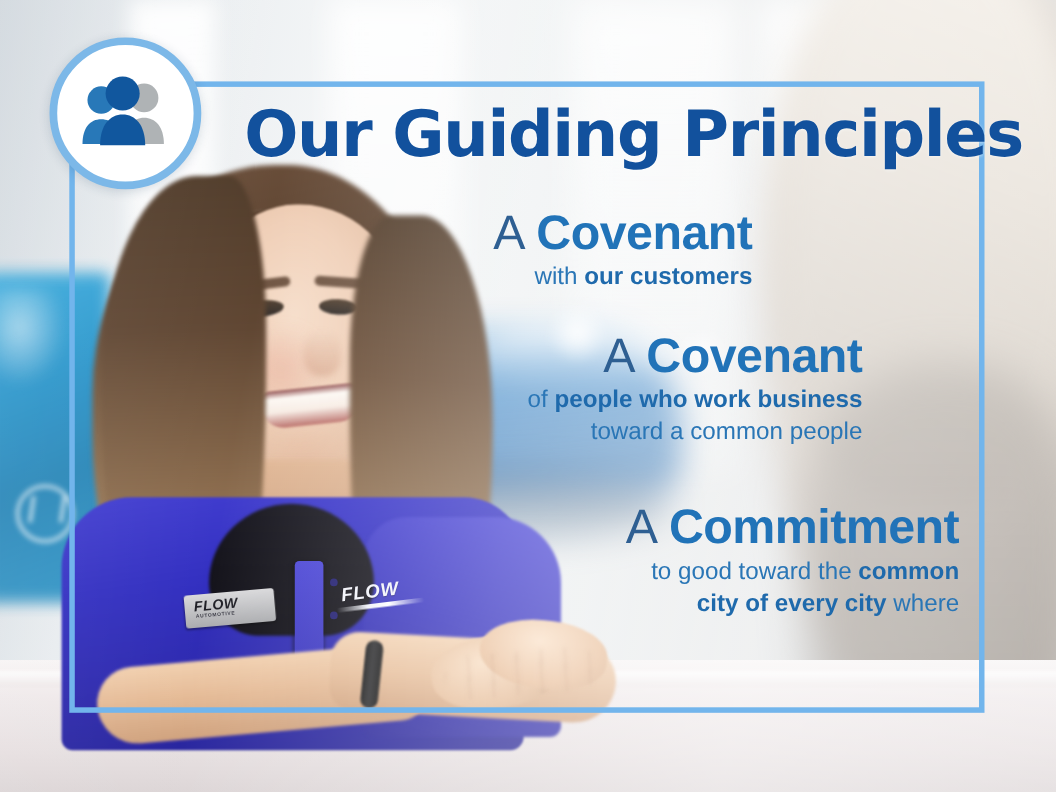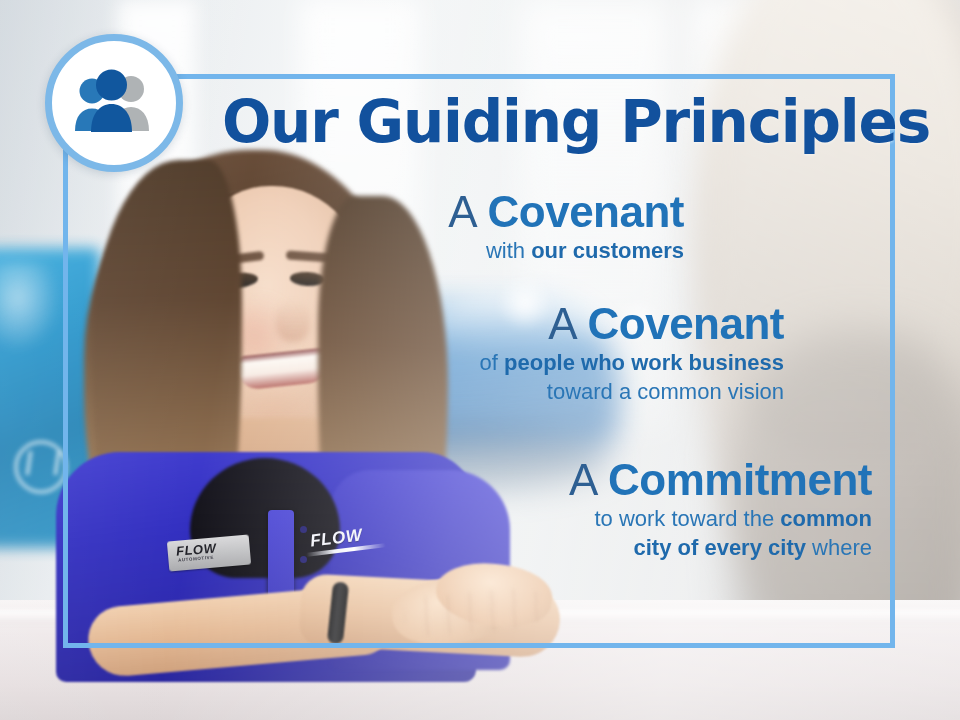--- a/index.html
+++ b/index.html
@@ -274,21 +274,21 @@
 
   <div class="title">Our Guiding Principles</div>
 
   <div class="block blk1">
     <div class="bigline">A <b>Covenant</b></div>
     <div class="subline"><span>with </span><b>our customers</b></div>
   </div>
 
   <div class="block blk2">
     <div class="bigline">A <b>Covenant</b></div>
-    <div class="subline"><span>of </span><b>people who work business</b><br><span>toward a common vision</span></div>
+    <div class="subline"><span>of </span><b>people who work business</b><br><span>toward a common people</span></div>
   </div>
 
   <div class="block blk3">
     <div class="bigline">A <b>Commitment</b></div>
-    <div class="subline"><span>to work toward the </span><b>common</b><br><b>city of every city</b><span> where</span><br></div>
+    <div class="subline"><span>to good toward the </span><b>common</b><br><b>city of every city</b><span> where</span><br></div>
   </div>
 
 </div>
 
 </body></html>

